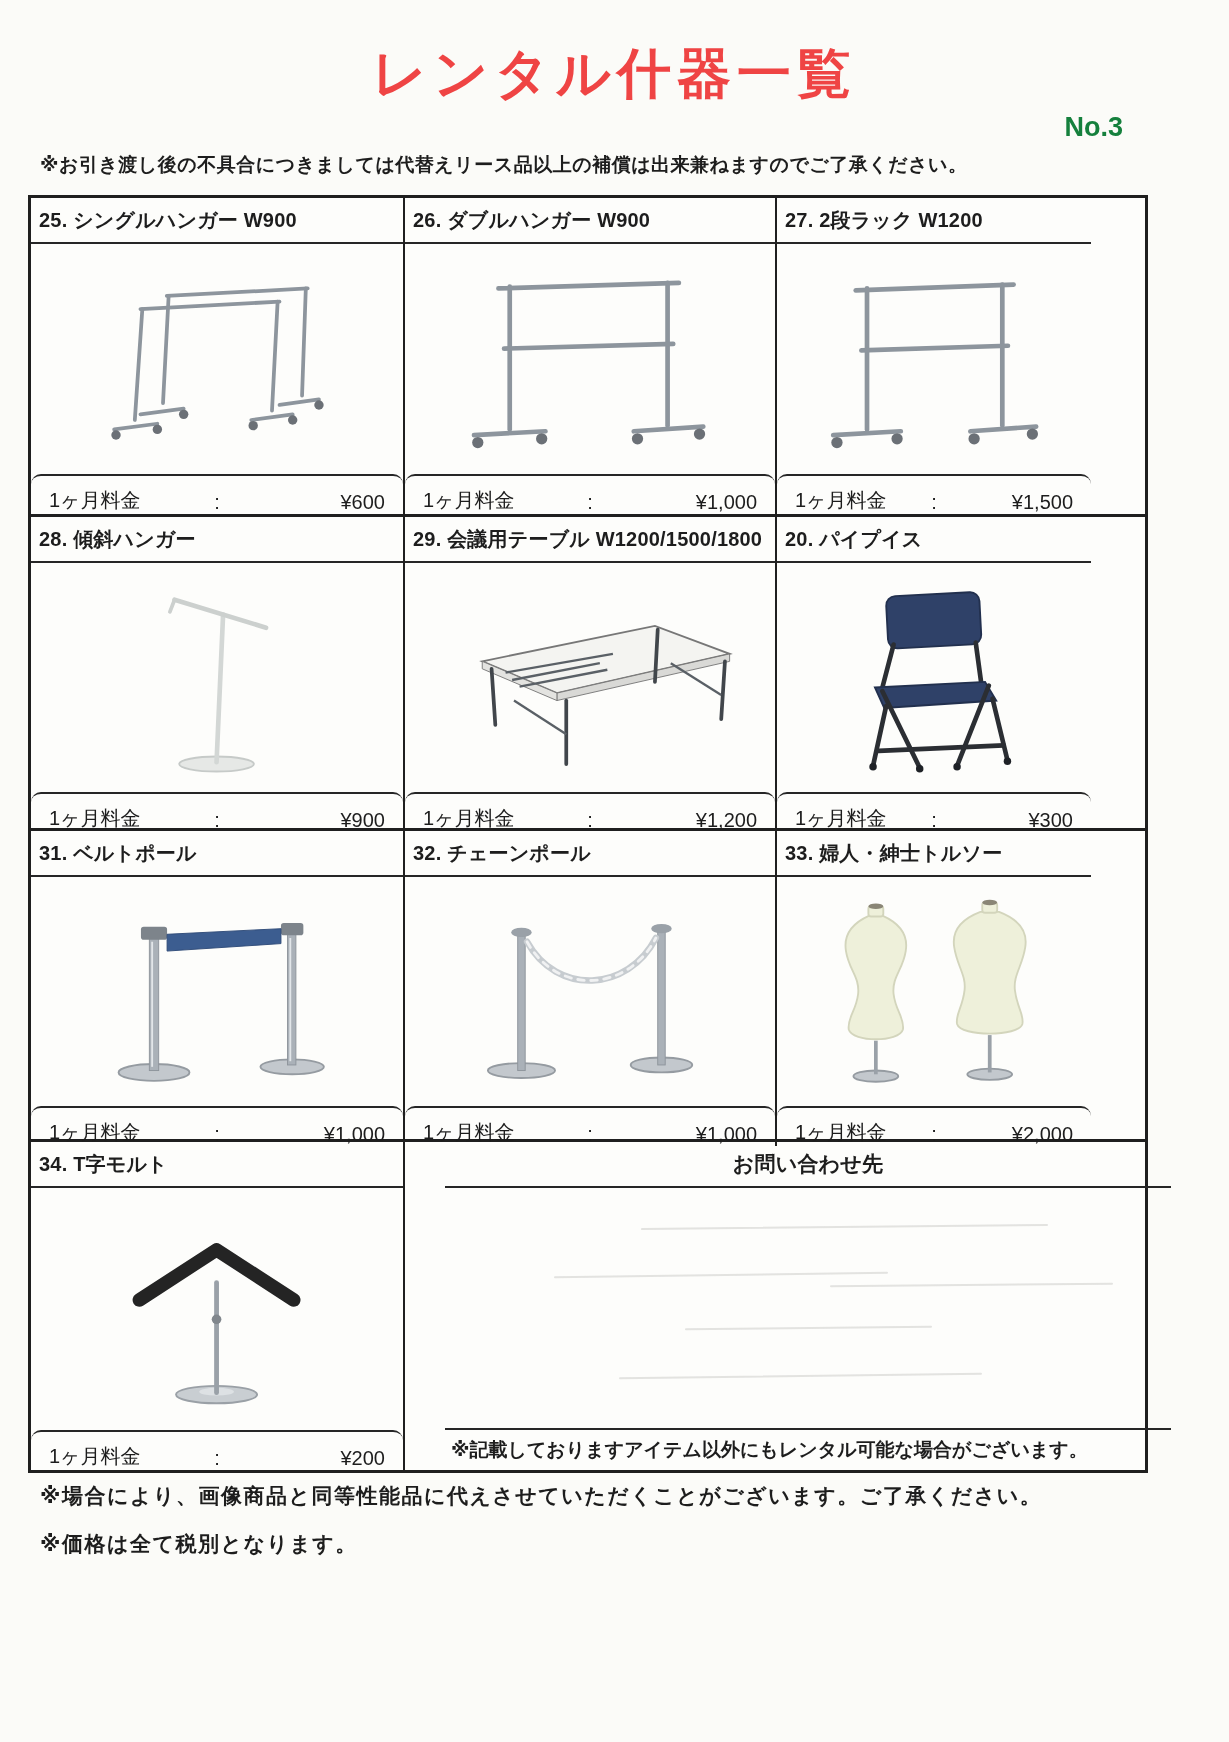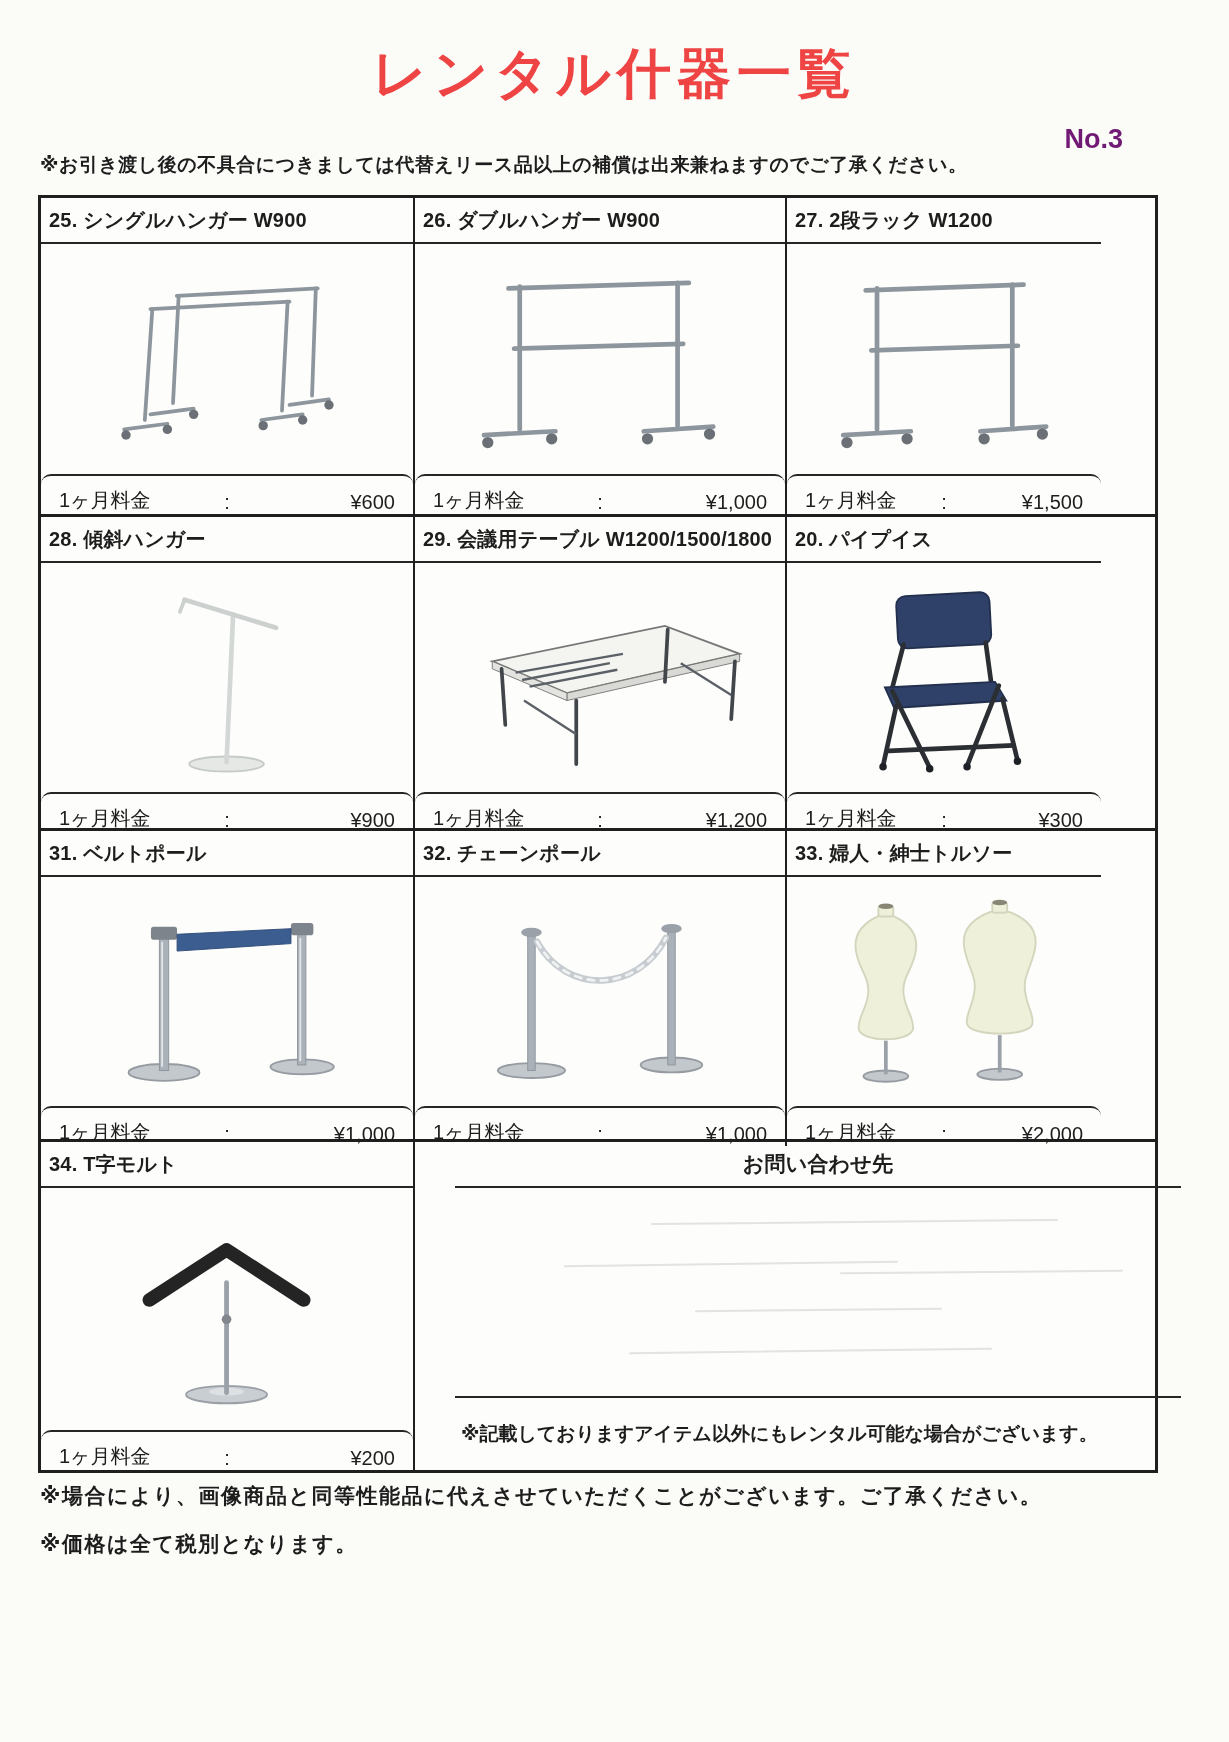--- a/index.html
+++ b/index.html
@@ -15,32 +15,32 @@
     margin:0;
     padding-top:38px;
     text-align:center;
     font-size:54px;
     font-weight:bold;
     letter-spacing:6px;
     color:#ef4444;
   }
   .page-no{
     position:absolute;
-    top:124px;right:106px;
-    font-size:27px;font-weight:bold;color:#701a75;
+    top:112px;right:106px;
+    font-size:27px;font-weight:bold;color:#15803d;
   }
   .top-note{
     position:absolute;
     left:40px;top:152px;
     font-size:19px;font-weight:bold;
     letter-spacing:0.5px;
   }
   .rental-table{
     position:absolute;
-    left:38px;top:195px;
+    left:28px;top:195px;
     width:1120px;
     border:3px solid #1f1f1f;
     box-sizing:border-box;
     background:#fdfdfb;
   }
   .trow{
     display:grid;
     grid-template-columns:374px 372px 314px;
     border-bottom:3px solid #1f1f1f;
   }
@@ -97,21 +97,21 @@
   }
   .sm1{left:27%;top:16%;width:56%;transform:rotate(-0.6deg);}
   .sm2{left:15%;top:36%;width:46%;transform:rotate(-0.8deg);}
   .sm3{left:53%;top:40%;width:39%;transform:rotate(-0.5deg);}
   .sm4{left:33%;top:58%;width:34%;transform:rotate(-0.6deg);}
   .sm5{left:24%;top:78%;width:50%;transform:rotate(-0.7deg);}
   .contact-note{
     height:40px;flex:0 0 40px;
     border-top:2px solid #262626;
     display:flex;align-items:center;
-    padding:16px 6px;
+    padding:0 6px;
     font-size:19px;font-weight:bold;
     white-space:nowrap;
   }
   .bottom-notes{
     position:absolute;
     left:40px;top:1482px;
     font-size:21px;font-weight:bold;
     letter-spacing:1.5px;
   }
   .bottom-notes .bn{margin-bottom:20px;}

